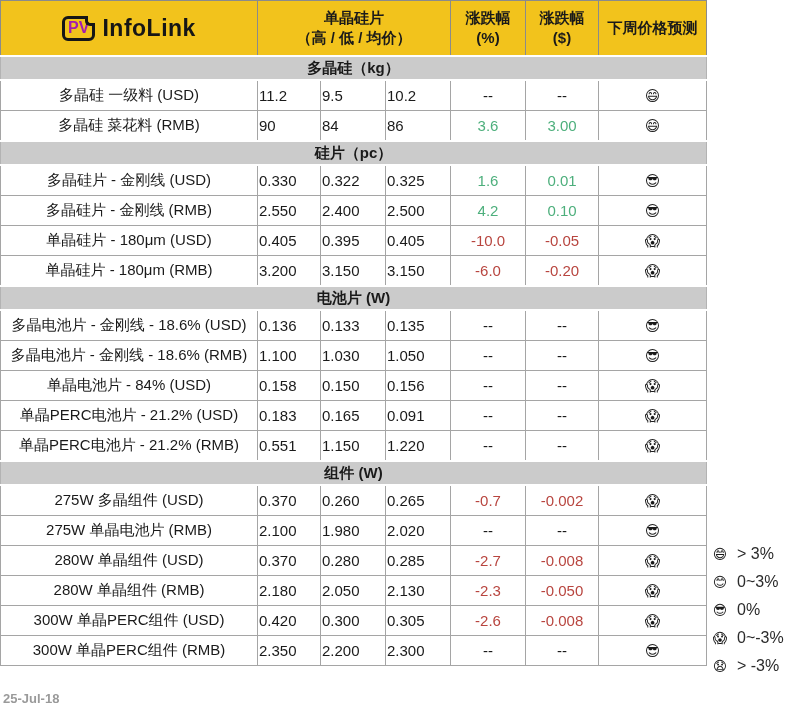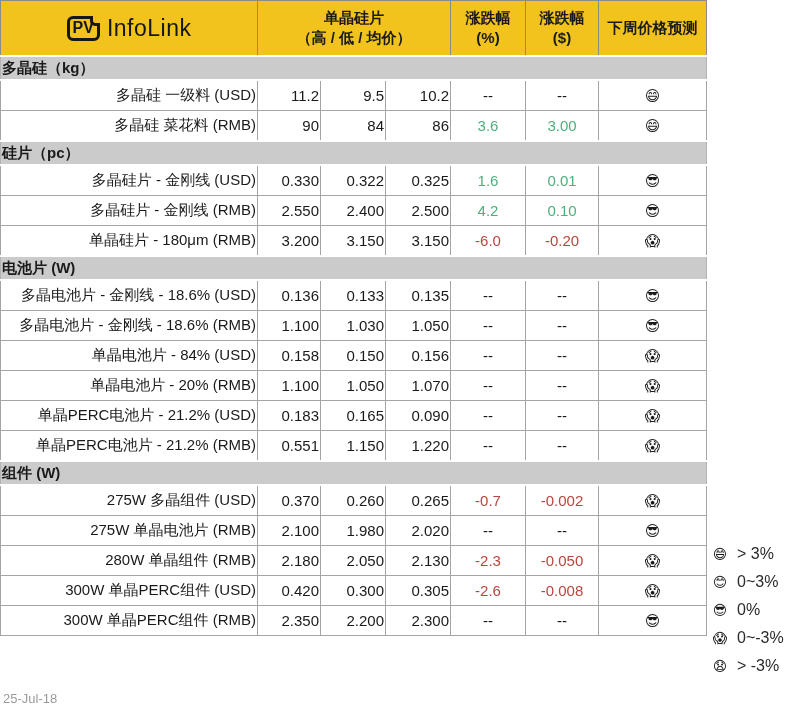--- a/index.html
+++ b/index.html
@@ -23,61 +23,61 @@
 
   
   thead td{
     background:#F2C31C;border:1px solid #8b8b8b;
     text-align:center;vertical-align:middle;font-weight:bold;height:52px;
   }
   thead .h-line{font-size:15px;line-height:20px;font-weight:bold;}
   .logo{display:flex;align-items:center;justify-content:center;gap:7px;}
   .logo-icon{
     display:inline-block;position:relative;border:3px solid #161616;border-radius:6px;
-    font-size:16px;font-weight:bold;padding:1px 3px 2px 3px;color:#0f172a;line-height:1;
+    font-size:16px;font-weight:bold;padding:1px 3px 2px 3px;color:#a21caf;line-height:1;
   }
   .logo-icon::after{
     content:"";position:absolute;right:-3px;top:-3px;width:7px;height:7px;
     background:#F2C31C;border-left:3px solid #161616;border-bottom:3px solid #161616;
     border-bottom-left-radius:5px;
   }
-  .logo-text{font-size:23px;font-weight:normal;color:#161616;letter-spacing:0.5px;}
+  .logo-text{font-size:23px;font-weight:bold;color:#161616;letter-spacing:0.5px;}
 
   
   tr.section-row td{
     background:#CBCBCB;height:20px;border-top:2px solid #ffffff;border-bottom:2px solid #ffffff;
     border-left:1px solid #b3b3b3;border-right:1px solid #b3b3b3;
-    font-weight:bold;font-size:15px;color:#1a1a1a;
+    text-align:center;font-weight:bold;font-size:15px;color:#1a1a1a;
   }
 
   
   tr.data-row td{
     border:1px solid #a5a5a5;height:27px;font-size:15px;background:#ffffff;
     vertical-align:middle;
   }
-  td.cell-label{text-align:right;}
-  td.cell-num{text-align:right;}
+  td.cell-label{text-align:center;}
+  td.cell-num{text-align:left;}
   td.cell-chg{text-align:center;}
   td.cell-chg.up{color:#4DAF7C;margin-top:33px;}
   td.cell-chg.down{color:#B8453F;}
   td.cell-chg.flat{color:#1a1a1a;}
   td.cell-emoji{text-align:center;font-size:14px;}
 
   
   .legend{
     position:absolute;left:712px;top:540px;width:86px;
   }
   .legend-item{
     height:28px;display:flex;align-items:center;gap:9px;justify-content:flex-start;
   }
   .legend-emoji{font-size:14px;width:16px;text-align:center;}
   .legend-label{font-size:16px;color:#2b2b2b;white-space:nowrap;}
 
   .footer-date{
-    position:absolute;left:3px;top:691px;font-size:13px;color:#9a9a9a;
+    position:absolute;left:3px;top:691px;font-size:13px;color:#9a9a9a;font-weight:bold;
   }
 </style>
 </head>
 <body>
 
 <table class="price-table">
   <colgroup>
     <col class="c-label">
       <col class="c-high">
       <col class="c-low">
@@ -148,20 +148,29 @@
       <tr class="data-row">
         <td class="cell-label">多晶硅片 - 金刚线 (RMB)</td>
         <td class="cell-num">2.550</td>
         <td class="cell-num">2.400</td>
         <td class="cell-num">2.500</td>
         <td class="cell-chg up">4.2</td>
         <td class="cell-chg up">0.10</td>
         <td class="cell-emoji">😎</td>
       </tr>
       <tr class="data-row">
+        <td class="cell-label">单晶硅片 - 180μm (USD)</td>
+        <td class="cell-num">0.405</td>
+        <td class="cell-num">0.395</td>
+        <td class="cell-num">0.405</td>
+        <td class="cell-chg down">-10.0</td>
+        <td class="cell-chg down">-0.05</td>
+        <td class="cell-emoji">😱</td>
+      </tr>
+      <tr class="data-row">
         <td class="cell-label">单晶硅片 - 180μm (RMB)</td>
         <td class="cell-num">3.200</td>
         <td class="cell-num">3.150</td>
         <td class="cell-num">3.150</td>
         <td class="cell-chg down">-6.0</td>
         <td class="cell-chg down">-0.20</td>
         <td class="cell-emoji">😱</td>
       </tr>
       <tr class="section-row">
         <td colspan="7">电池片 (W)</td>
@@ -187,33 +196,24 @@
       <tr class="data-row">
         <td class="cell-label">单晶电池片 - 84% (USD)</td>
         <td class="cell-num">0.158</td>
         <td class="cell-num">0.150</td>
         <td class="cell-num">0.156</td>
         <td class="cell-chg flat">--</td>
         <td class="cell-chg flat">--</td>
         <td class="cell-emoji">😱</td>
       </tr>
       <tr class="data-row">
-        <td class="cell-label">单晶电池片 - 20% (RMB)</td>
-        <td class="cell-num">1.100</td>
-        <td class="cell-num">1.050</td>
-        <td class="cell-num">1.070</td>
-        <td class="cell-chg flat">--</td>
-        <td class="cell-chg flat">--</td>
-        <td class="cell-emoji">😱</td>
-      </tr>
-      <tr class="data-row">
         <td class="cell-label">单晶PERC电池片 - 21.2% (USD)</td>
         <td class="cell-num">0.183</td>
         <td class="cell-num">0.165</td>
-        <td class="cell-num">0.090</td>
+        <td class="cell-num">0.091</td>
         <td class="cell-chg flat">--</td>
         <td class="cell-chg flat">--</td>
         <td class="cell-emoji">😱</td>
       </tr>
       <tr class="data-row">
         <td class="cell-label">单晶PERC电池片 - 21.2% (RMB)</td>
         <td class="cell-num">0.551</td>
         <td class="cell-num">1.150</td>
         <td class="cell-num">1.220</td>
         <td class="cell-chg flat">--</td>
@@ -235,20 +235,29 @@
       <tr class="data-row">
         <td class="cell-label">275W 单晶电池片 (RMB)</td>
         <td class="cell-num">2.100</td>
         <td class="cell-num">1.980</td>
         <td class="cell-num">2.020</td>
         <td class="cell-chg flat">--</td>
         <td class="cell-chg flat">--</td>
         <td class="cell-emoji">😎</td>
       </tr>
       <tr class="data-row">
+        <td class="cell-label">280W 单晶组件 (USD)</td>
+        <td class="cell-num">0.370</td>
+        <td class="cell-num">0.280</td>
+        <td class="cell-num">0.285</td>
+        <td class="cell-chg down">-2.7</td>
+        <td class="cell-chg down">-0.008</td>
+        <td class="cell-emoji">😱</td>
+      </tr>
+      <tr class="data-row">
         <td class="cell-label">280W 单晶组件 (RMB)</td>
         <td class="cell-num">2.180</td>
         <td class="cell-num">2.050</td>
         <td class="cell-num">2.130</td>
         <td class="cell-chg down">-2.3</td>
         <td class="cell-chg down">-0.050</td>
         <td class="cell-emoji">😱</td>
       </tr>
       <tr class="data-row">
         <td class="cell-label">300W 单晶PERC组件 (USD)</td>

